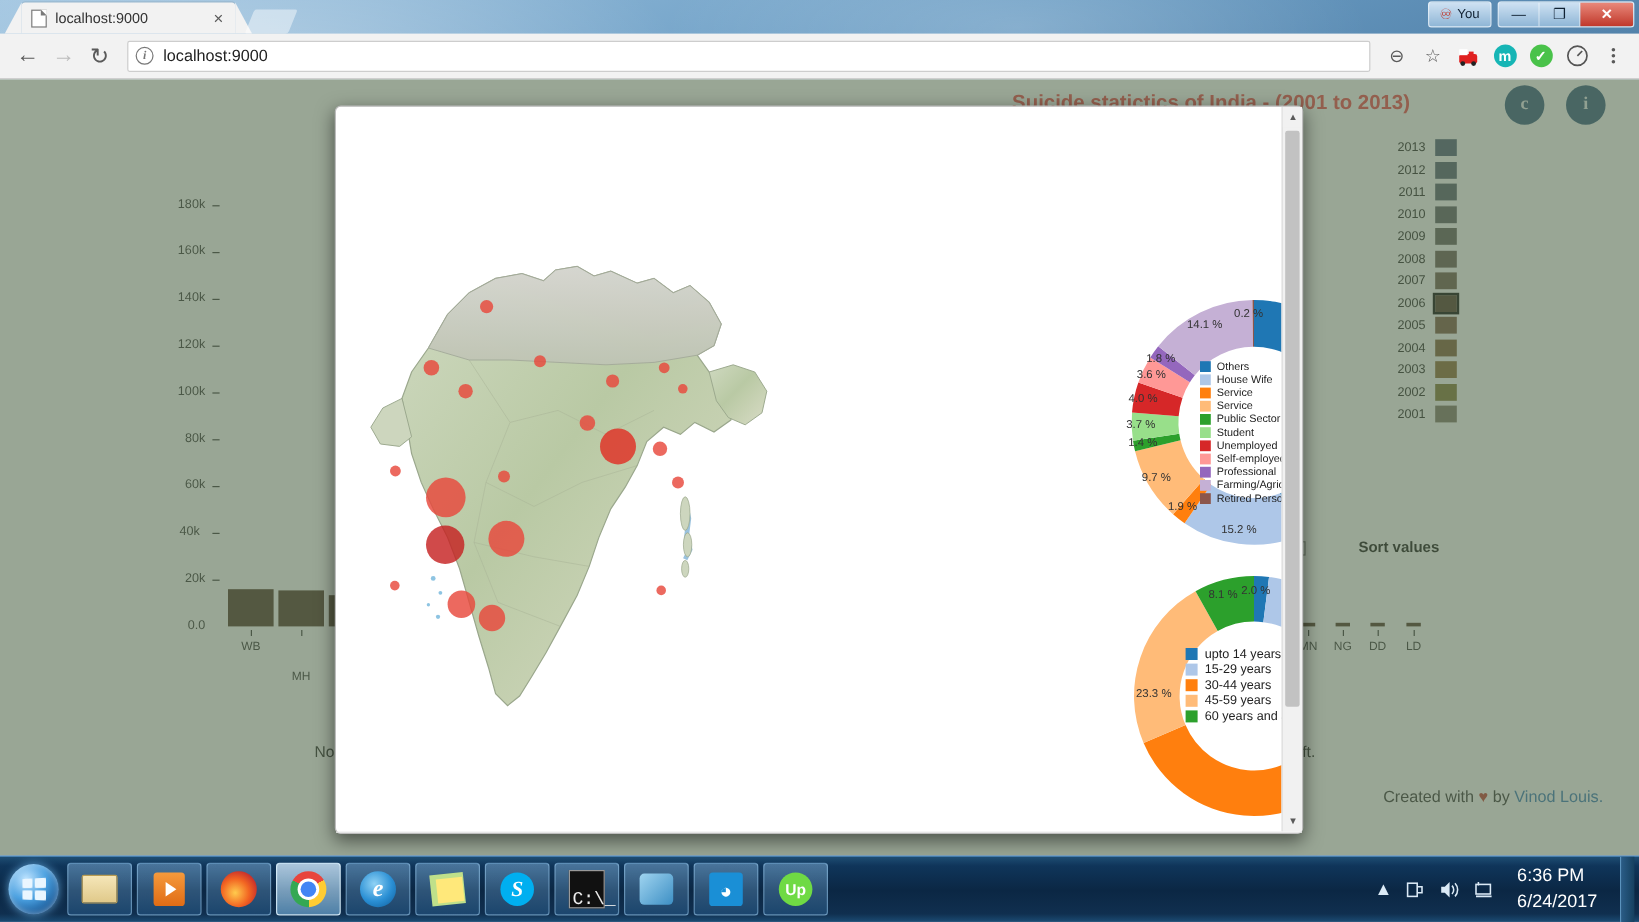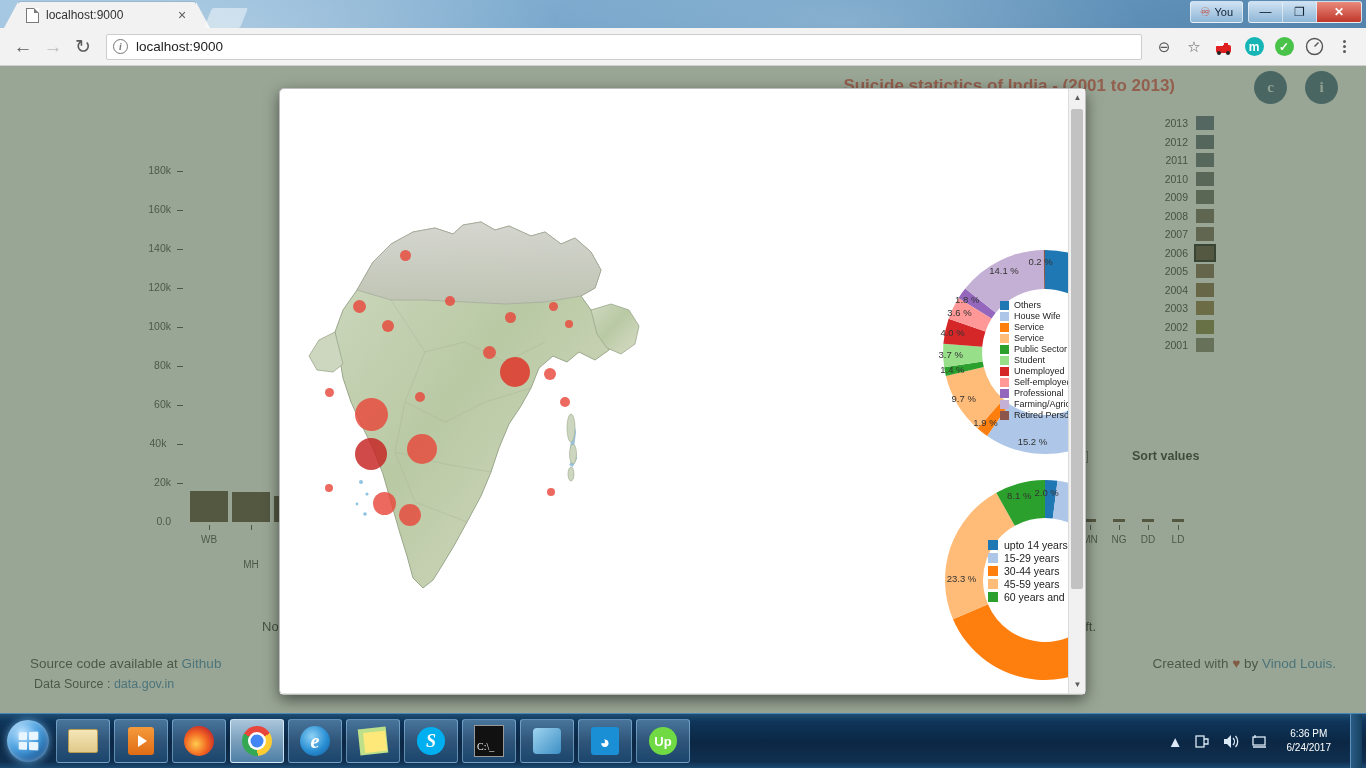--- a/index.html
+++ b/index.html
@@ -304,21 +304,21 @@
   .tb-item.active{
     background:linear-gradient(180deg,rgba(215,238,255,.78),rgba(130,195,240,.55));
     border-color:rgba(225,245,255,.8);
   }
   .tray{
     margin-left:auto; display:flex; align-items:center; gap:11px;
     padding-right:4px; height:100%;
   }
   .tray-ico{ color:#dbeaf6; font-size:15px; display:flex;align-items:center;}
   .clock{
-    color:#fff; font-size:10px; text-align:center; line-height:1.45;
+    color:#fff; font-size:15px; text-align:left; line-height:1.45;
     padding:0 8px;
   }
   .showdesk{
     width:12px; height:55px; background:linear-gradient(90deg,#2a5c86,#16405f);
     border-left:1px solid #5b93bd;
   }
 
   
   .chrome-ico{ width:30px;height:30px;border-radius:50%;position:relative;overflow:hidden;
     background:conic-gradient(from -60deg, #e8453c 0 33%, #ffcc33 0 66%, #34a853 0 100%); }
@@ -327,21 +327,21 @@
   .ff-ico{ width:30px;height:30px;border-radius:50%;
     background:radial-gradient(circle at 40% 60%, #ffcb4d 0%, #f26522 45%, #c1272d 80%); }
   .ie-ico{ width:30px;height:30px;border-radius:50%;
     background:radial-gradient(circle at 40% 35%, #8fd2f5 0%, #2a8fd4 55%, #0d5b99 100%);
     display:flex;align-items:center;justify-content:center;color:#fff;font-family:"Liberation Serif",serif;
     font-style:italic;font-weight:bold;font-size:20px;}
   .skype-ico{ width:28px;height:28px;border-radius:50%;background:#00aff0;
     display:flex;align-items:center;justify-content:center;color:#fff;font-weight:bold;
     font-family:"Liberation Serif",serif;font-style:italic;font-size:18px;}
   .cmd-ico{ width:30px;height:24px;background:#111;border:1px solid #999;
-    color:#eee;font-family:Liberation Serif, serif;font-size:10px;padding:15px 2px;}
+    color:#eee;font-family:Liberation Mono, monospace;font-size:15px;padding:15px 2px;}
   .paint-ico{ width:28px;height:26px;border-radius:4px;
     background:linear-gradient(135deg,#9fd4f0,#3d8fc4); position:relative;}
   .wifi-ico{ width:28px;height:28px;background:#1a8fd6;border-radius:3px;
     display:flex;align-items:flex-end;justify-content:center;color:#fff;font-size:17px;padding-bottom:2px;}
   .up-ico{ width:28px;height:28px;border-radius:50%;background:#6fda44;
     display:flex;align-items:center;justify-content:center;color:#fff;font-weight:bold;font-size:13px;}
   .folder-ico{ width:30px;height:24px;background:linear-gradient(#f5e6b8,#e0c98a);
     border:1px solid #b99c52;border-radius:2px;}
   .media-ico{ width:26px;height:28px;background:linear-gradient(#f59a3c,#e06c15);
     border-radius:3px;display:flex;align-items:center;justify-content:center;}
@@ -527,28 +527,20 @@
             <span class="yl-swatch" style="background: rgb(124, 115, 101);"></span>
           </div>
         </div>
 
       <div class="sort-check"></div>
       <div class="sort-values">Sort values</div>
 
       <div class="no-text">No</div>
       <div class="eft-text">eft.</div>
 
-      <div class="footer-left">
-        <div>
-          <span>Source code available at </span><a class="link" href="#">Github</a>
-        </div>
-        <div class="l2">
-          <span>Data Source : </span><a class="link" href="#">data.gov.in</a>
-        </div>
-      </div>
 
       <div class="footer-right">
         <span>Created with </span><span class="heart">♥</span><span> by </span><a class="link" href="#">Vinod Louis.</a>
       </div>
     </div>
 
     <div class="backdrop"></div>
 
     <div class="modal">
       <div class="modal-body">

